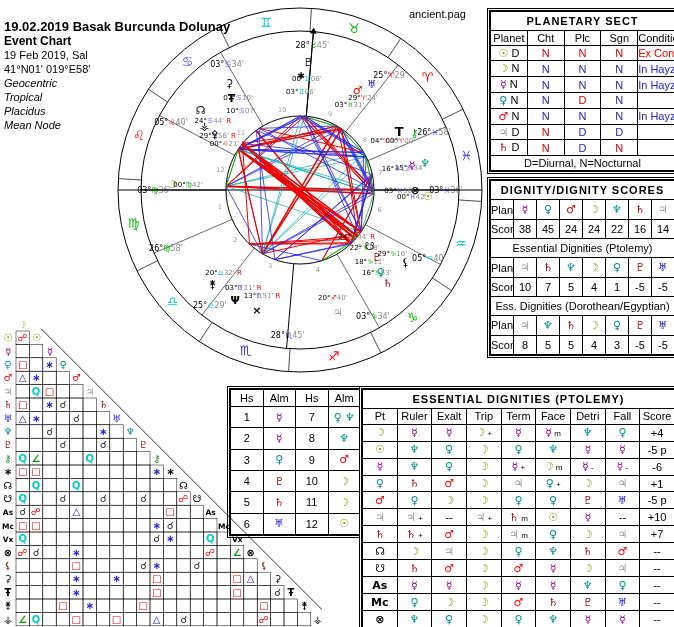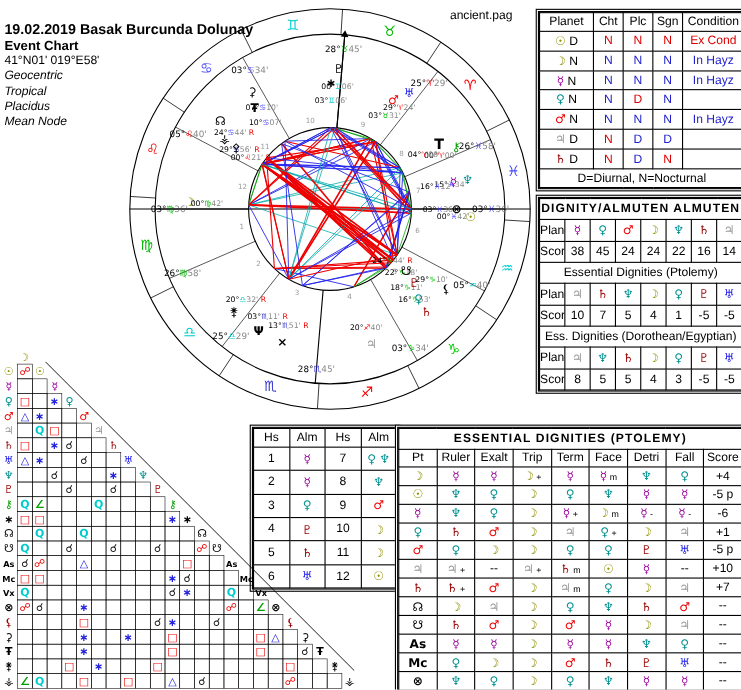--- a/index.html
+++ b/index.html
@@ -21,20 +21,21 @@
   .ann{font-size:8px;}
 </style>
 </head>
 <body>
 
 <div class="stage">
 
   <div class="hdr">
     <span class="t">19.02.2019 Basak Burcunda Dolunay</span>
     <span class="s">Event Chart</span>
+    <span class="l">19 Feb 2019, Sal</span>
     <span class="l">41°N01' 019°E58'</span>
     <span class="i">Geocentric</span>
     <span class="i">Tropical</span>
     <span class="i">Placidus</span>
     <span class="i">Mean Node</span>
   </div>
 
   <div class="filelbl">ancient.pag</div>
 
   <svg id="wheel" style="position:absolute;left:104px;top:2px;" width="396" height="380" viewBox="0 0 396 380">
@@ -256,20 +257,23 @@
       <text x="321.2168101060122" y="165.45286330176282" fill="#009090" font-size="11" text-anchor="middle" font-weight="bold">♆</text>
       <text x="305.56470884276064" y="167.77125538904247" text-anchor="middle" font-size="7"><tspan fill="#000">15°</tspan><tspan fill="#4444ff" font-weight="bold">♓</tspan><tspan fill="#888">34'</tspan></text>
       <text x="308.230427622956" y="166.91352723939758" fill="#990099" font-size="11" text-anchor="middle" font-weight="bold">☿</text>
       <text x="292.615759431936" y="169.40381910174227" text-anchor="middle" font-size="7"><tspan fill="#000">16°</tspan><tspan fill="#4444ff" font-weight="bold">♓</tspan><tspan fill="#888">12'</tspan></text>
     </svg>
 
   <div class="sf" style="left:487px;top:8px;width:185px;height:160px;">
       <table id="sectT">
         <tbody>
           <tr>
+            <td colspan="5" class="ttl" style="height:18px">PLANETARY SECT</td>
+          </tr>
+          <tr>
             <td style="width:48px">Planet</td>
             <td style="width:26px">Cht</td>
             <td style="width:26px">Plc</td>
             <td style="width:26px">Sgn</td>
             <td style="width:55px">Condition</td>
           </tr>
           <tr>
             <td><span class="g" style="color:#909000">☉</span> D</td>
             <td style="color:#dd0000">N</td>
             <td style="color:#dd0000">N</td>
@@ -322,21 +326,21 @@
             <td colspan="5">D=Diurnal, N=Nocturnal</td>
           </tr>
         </tbody>
       </table>
     </div>
 
   <div class="sf" style="left:487px;top:177px;width:185px;height:175px;">
       <table id="almT">
         <tbody>
           <tr>
-            <td colspan="8" class="ttl" style="height:18px">DIGNITY/ALMUTEN ALMUTEN</td>
+            <td colspan="8" class="ttl" style="height:18px">DIGNITY/DIGNITY SCORES</td>
           </tr>
           <tr>
             <td style="width:40px">Planet</td>
             <td class="g" style="color:#990099">☿</td>
             <td class="g" style="color:#009090">♀</td>
             <td class="g" style="color:#ee0000">♂</td>
             <td class="g" style="color:#909000">☽</td>
             <td class="g" style="color:#009090">♆</td>
             <td class="g" style="color:#990000">♄</td>
             <td class="g" style="color:#999999">♃</td>

